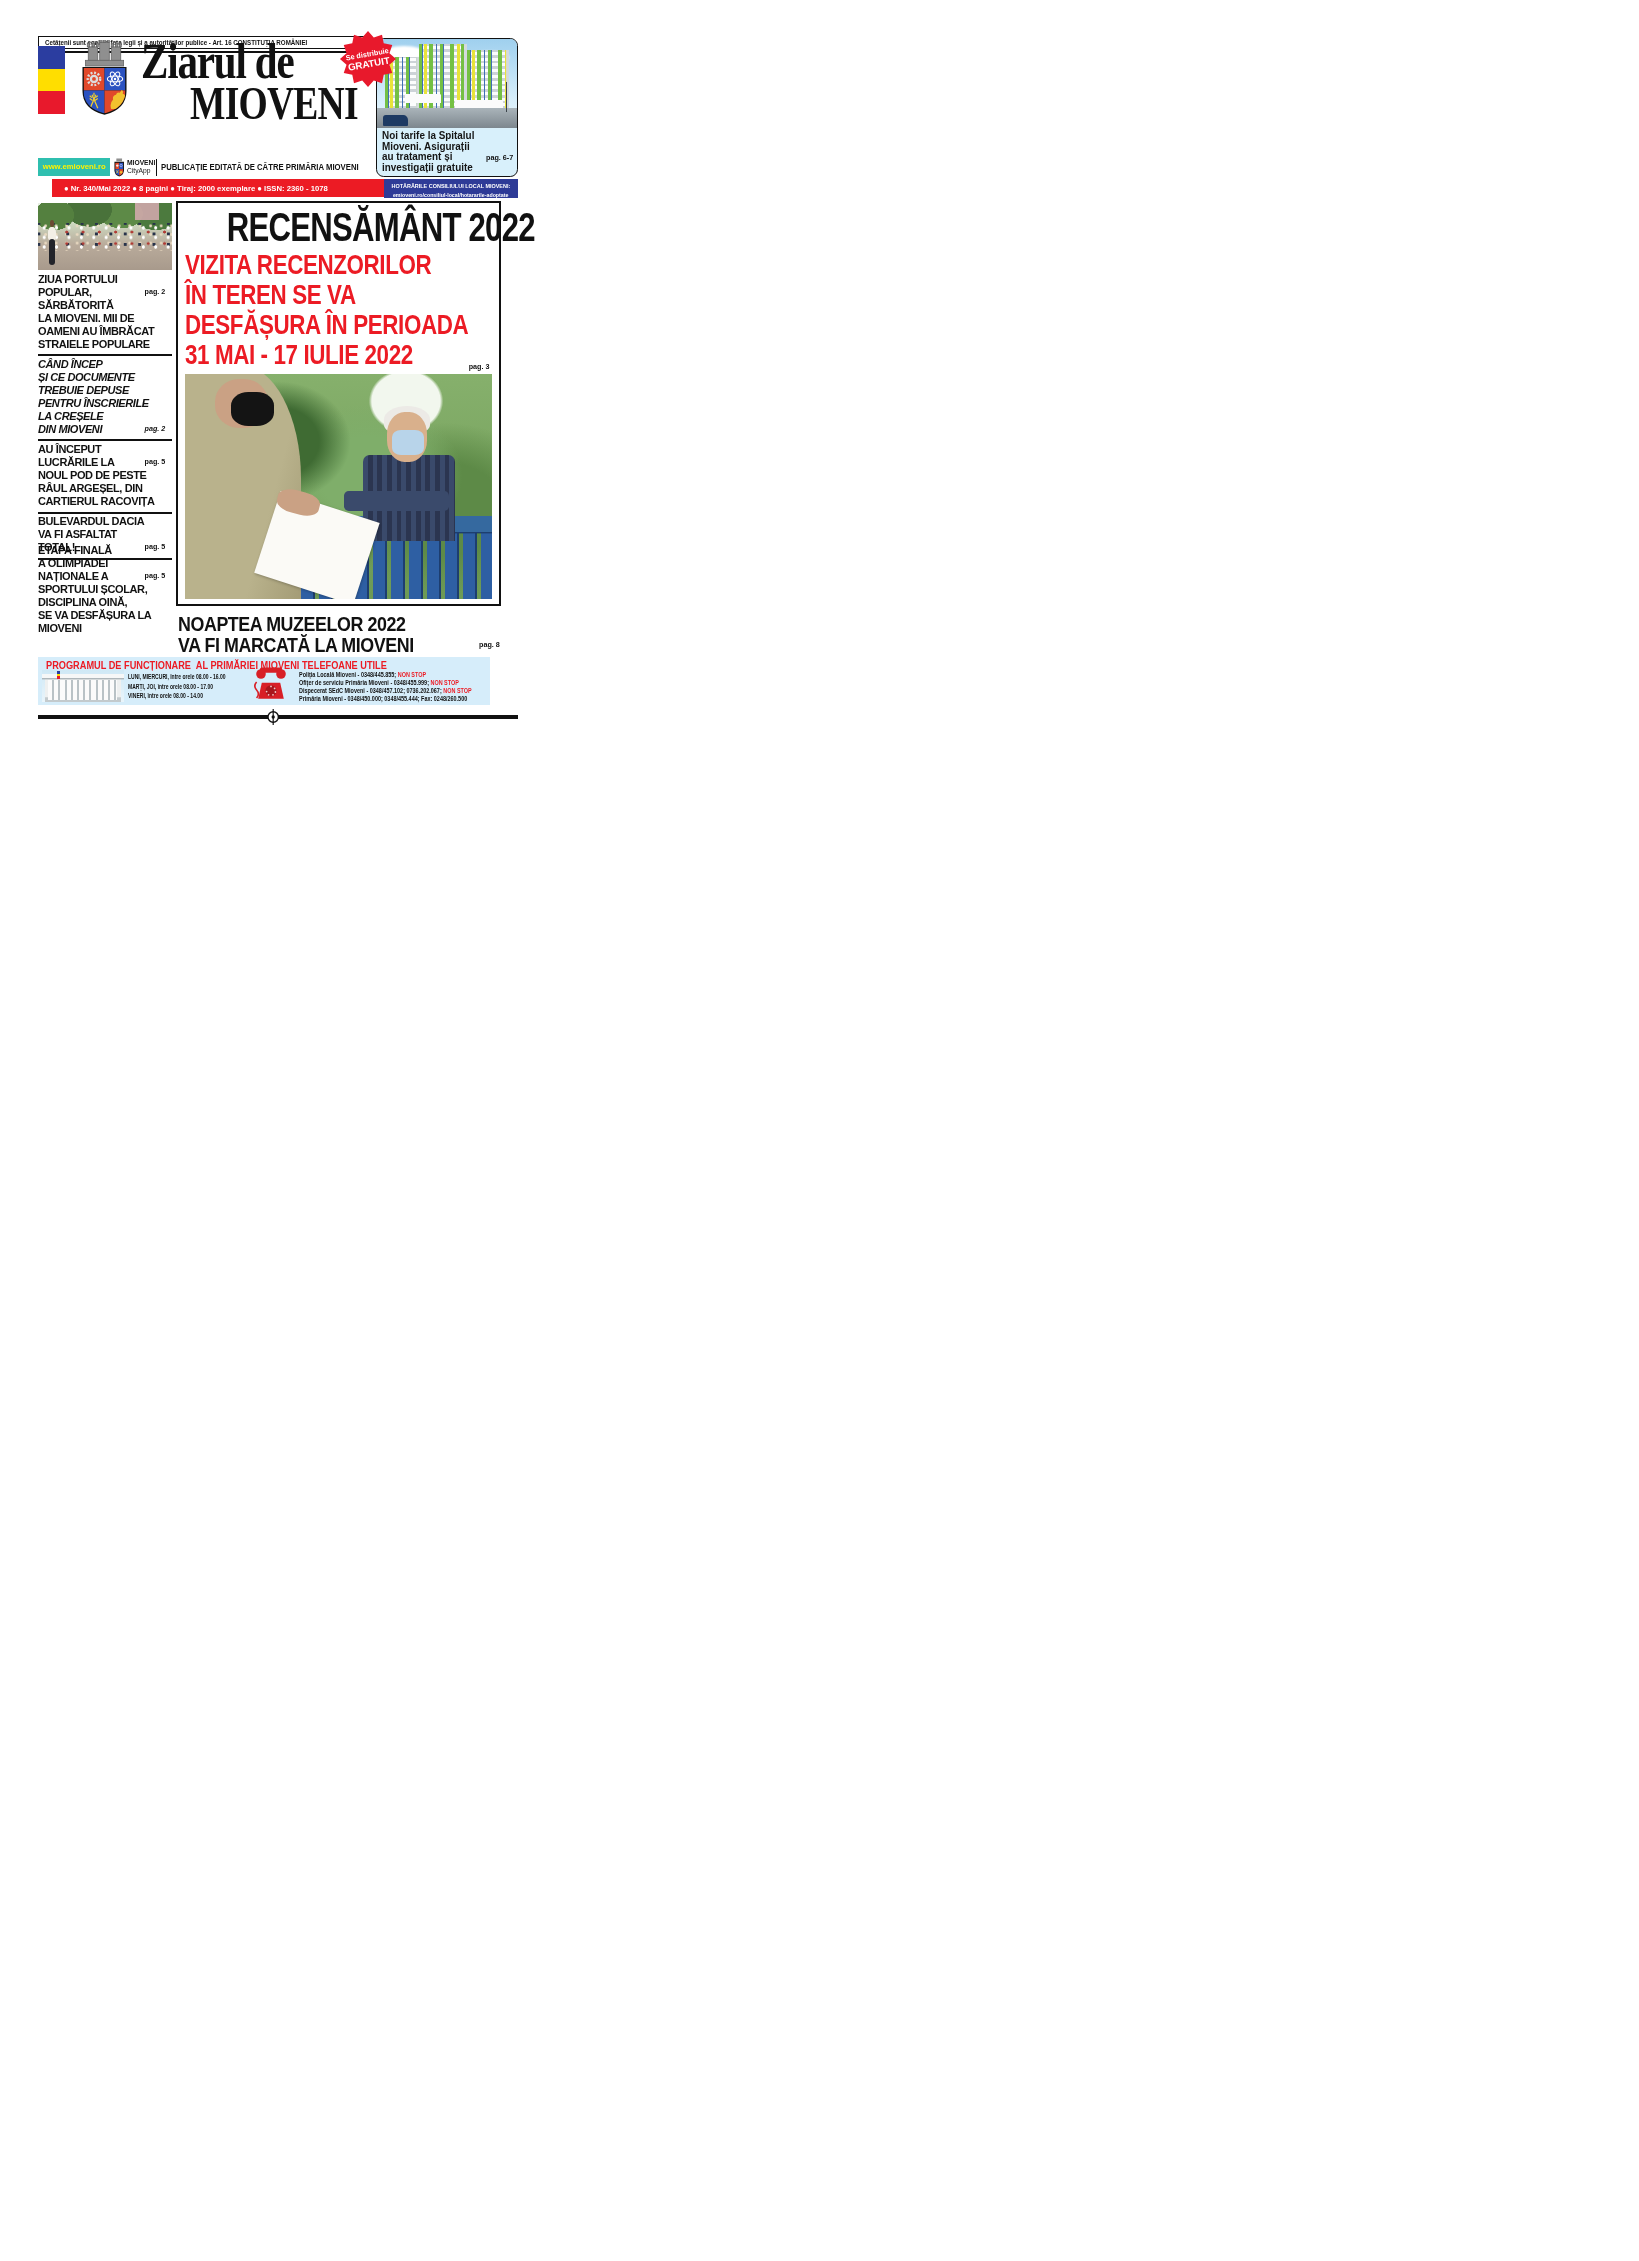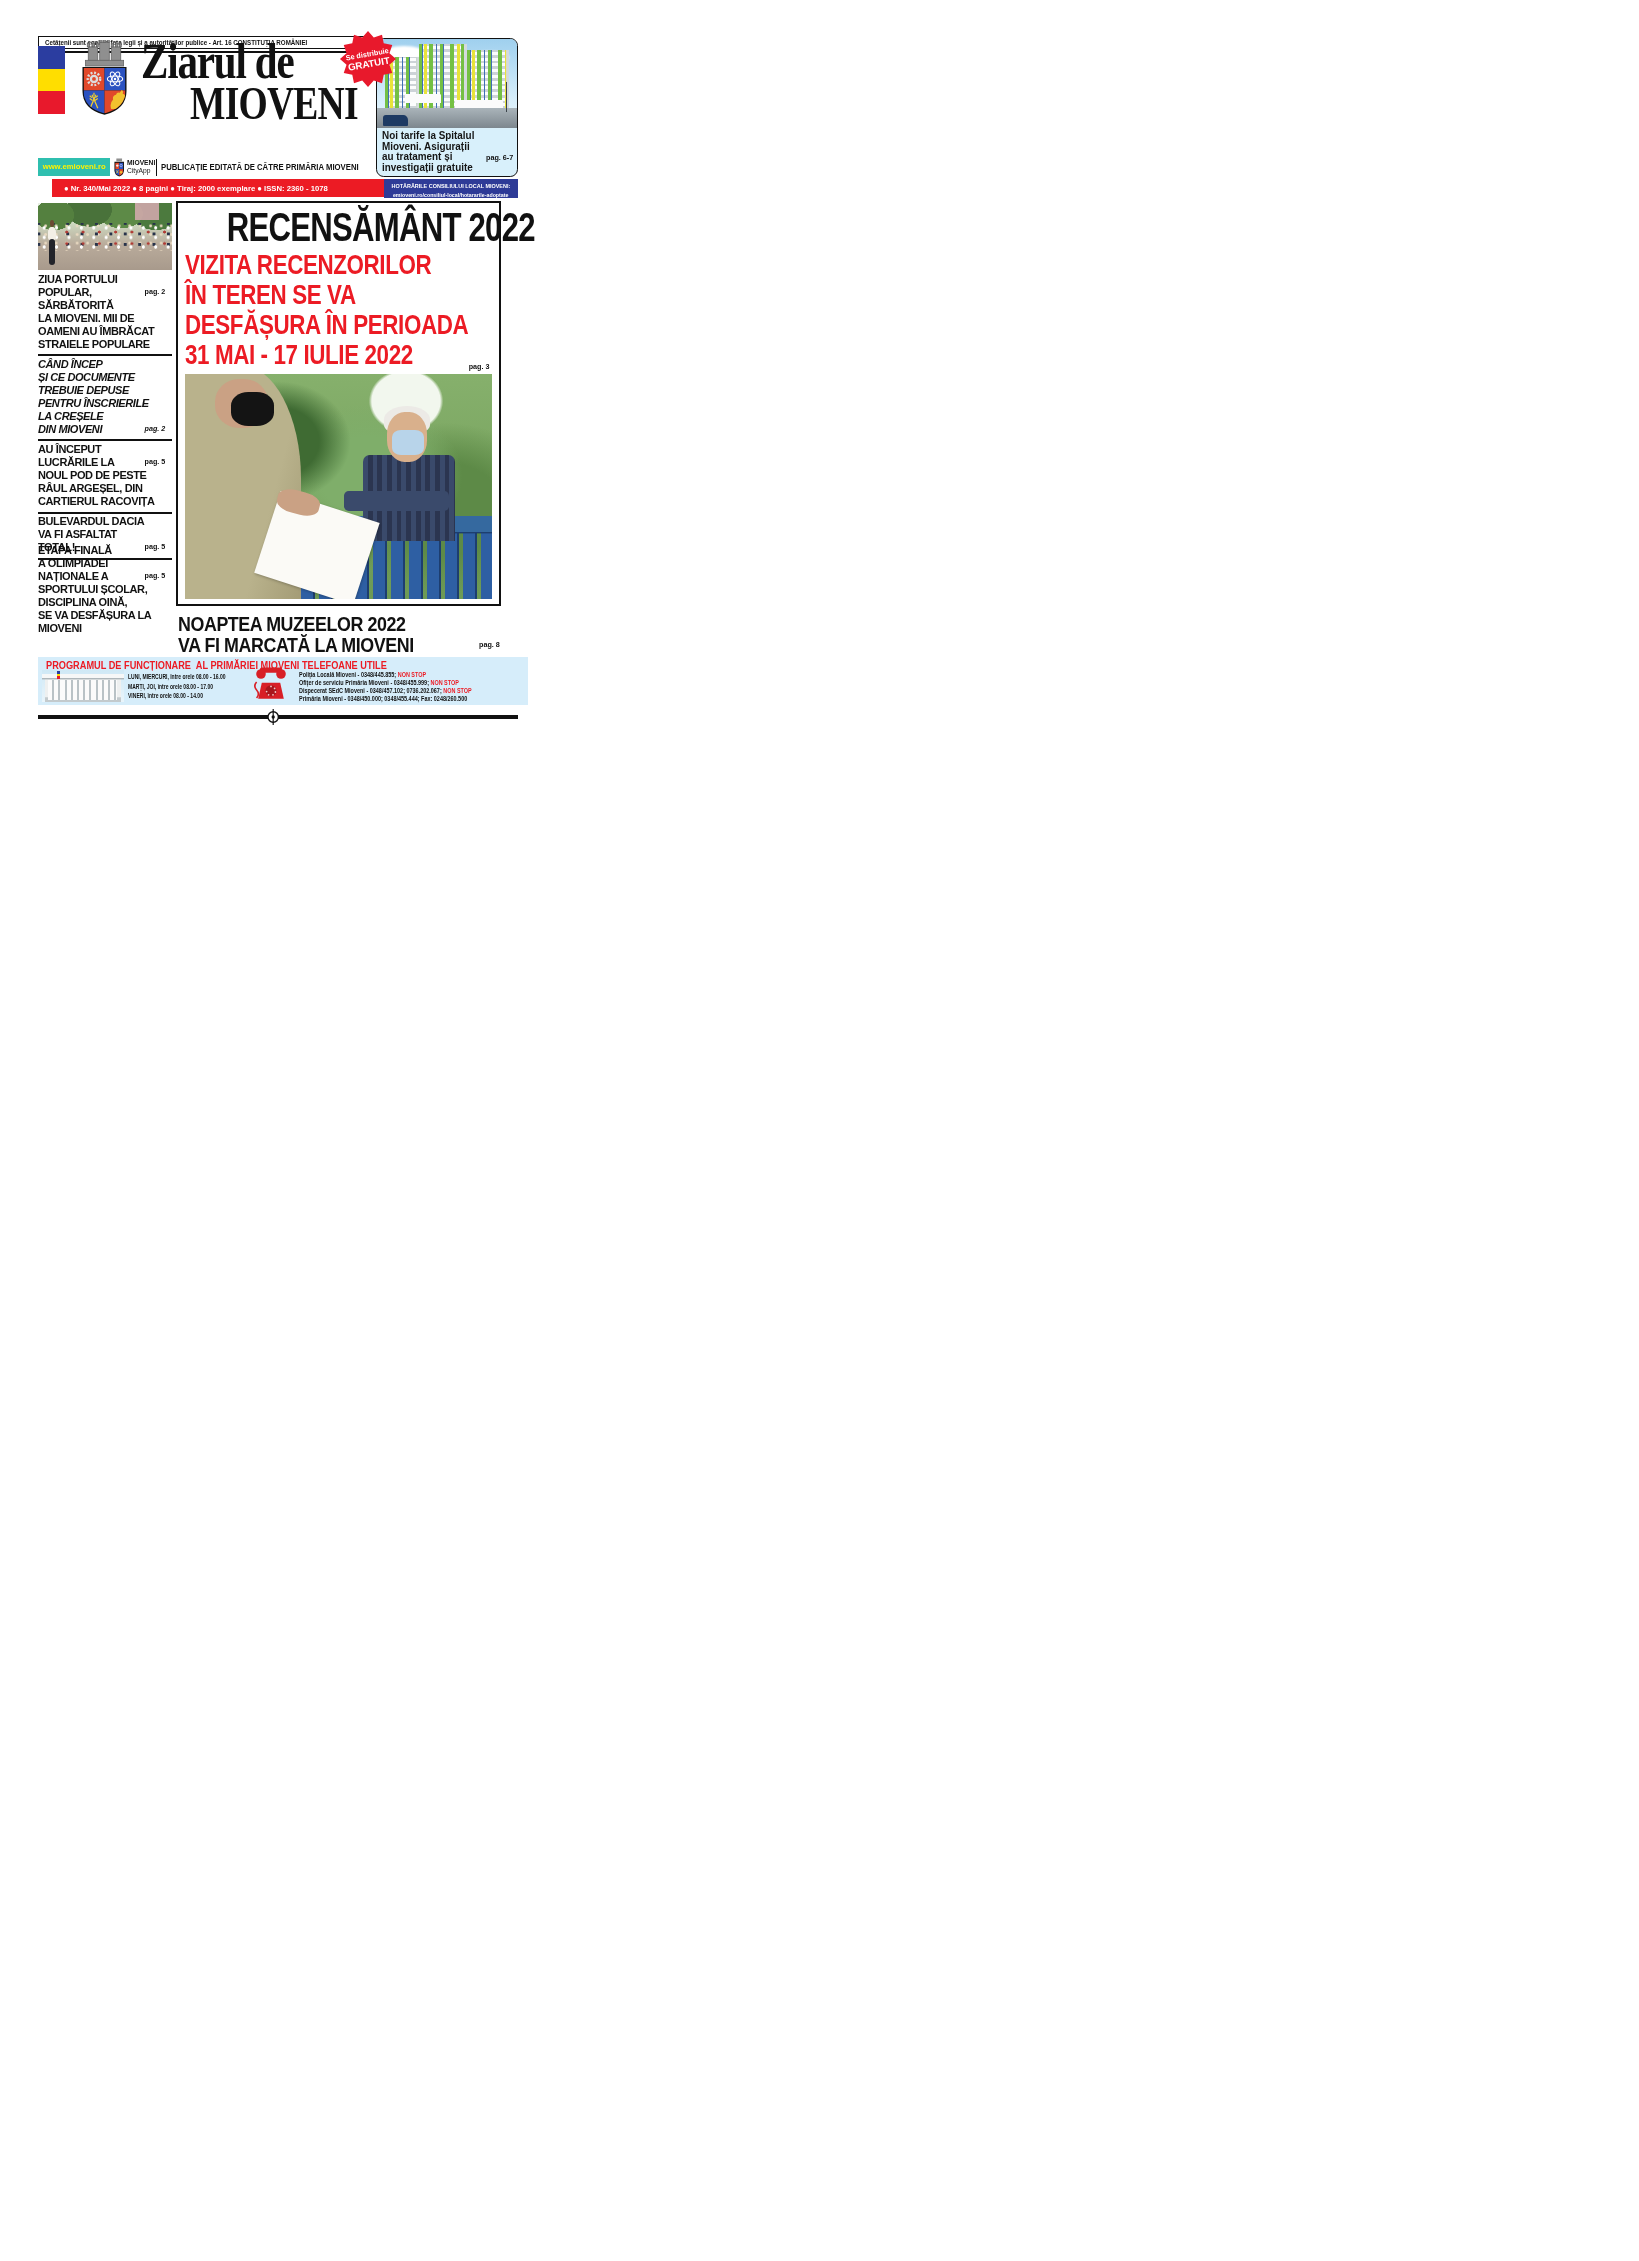--- a/index.html
+++ b/index.html
@@ -40,21 +40,21 @@
   .main-box{left:176px;top:201px;width:325px;height:405px;border:2.4px solid #111;box-sizing:border-box;}
   .kicker-wrap{position:absolute;left:0;top:2.9px;width:321px;text-align:center;}
   .kicker{display:inline-block;font-weight:bold;font-size:41px;line-height:43px;letter-spacing:-1px;transform:scaleX(.76);transform-origin:50% 0;white-space:pre;}
   .main-red{position:absolute;left:6.7px;top:47px;width:402px;color:#EC1B24;font-weight:bold;font-size:28px;line-height:30px;letter-spacing:-0.5px;transform:scaleX(.8);transform-origin:0 0;white-space:pre-line;}
   .main-pag{position:absolute;right:9.6px;top:159px;font-weight:bold;font-size:7.2px;color:#111;}
   
   .sec1{left:178px;top:612px;font-weight:bold;font-size:21px;letter-spacing:-0.5px;}
   .sec2{left:178px;top:633px;font-weight:bold;font-size:21px;letter-spacing:-0.5px;}
   .sec-pag{left:479px;top:640px;font-weight:bold;font-size:7.2px;}
   
-  .bottom-bar{left:38px;top:657px;width:490px;height:48px;background:#D6EDFA;}
+  .bottom-bar{left:38px;top:657px;width:452px;height:48px;background:#D6EDFA;}
   .sched-title{position:absolute;left:7.7px;top:2.4px;color:#EC1B24;font-weight:bold;font-size:11.5px;}
   .sched-line{font-weight:bold;font-size:7.2px;line-height:9.6px;}
   .phones-title{position:absolute;left:264px;top:2.4px;color:#EC1B24;font-weight:bold;font-size:11.5px;}
   .phone-line{font-weight:bold;font-size:7.2px;line-height:8px;white-space:pre;transform:scaleX(.76);transform-origin:0 0;}
   .footer-bar{left:38px;top:715px;width:480px;height:3.8px;background:#111;}
   
   .photo{overflow:hidden;position:absolute;}
   .crowd-bg{position:absolute;inset:0;background:linear-gradient(180deg,#e8efe4 0%,#dce8d2 18%,#cdd9c0 30%,#b9ab9b 62%,#a89a8c 100%);}
   .crowd-trees{position:absolute;inset:0;background:
     radial-gradient(ellipse 33px 25px at 12% 18%,#54803f 60%,transparent 61%),

